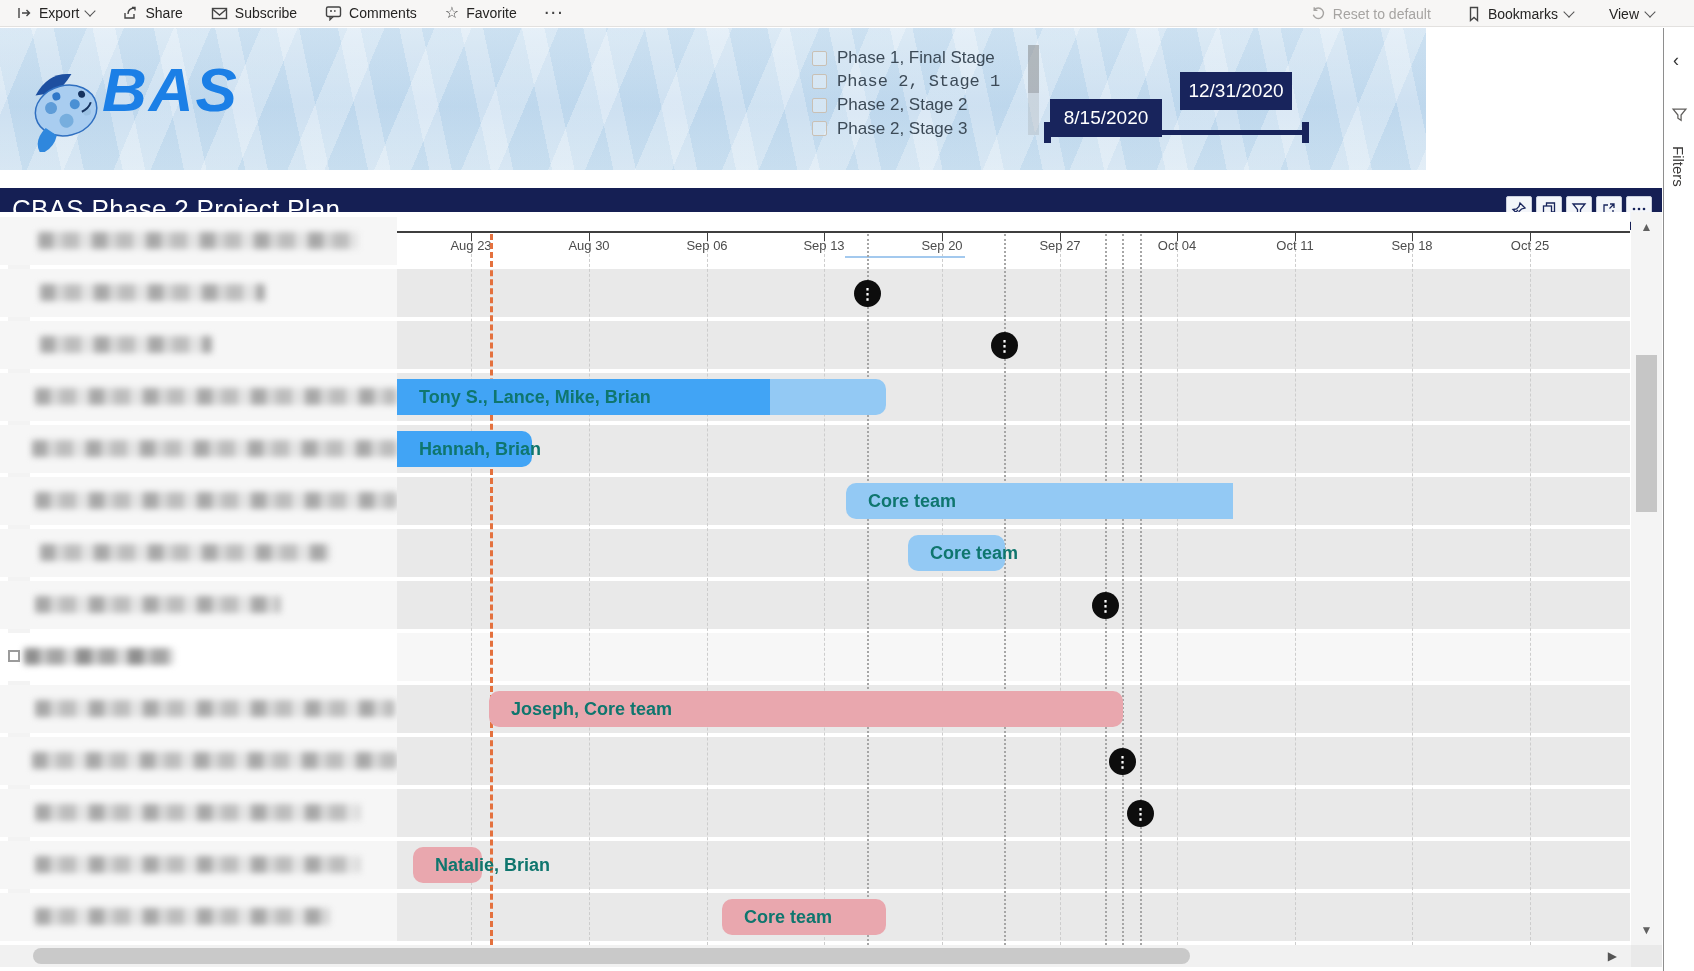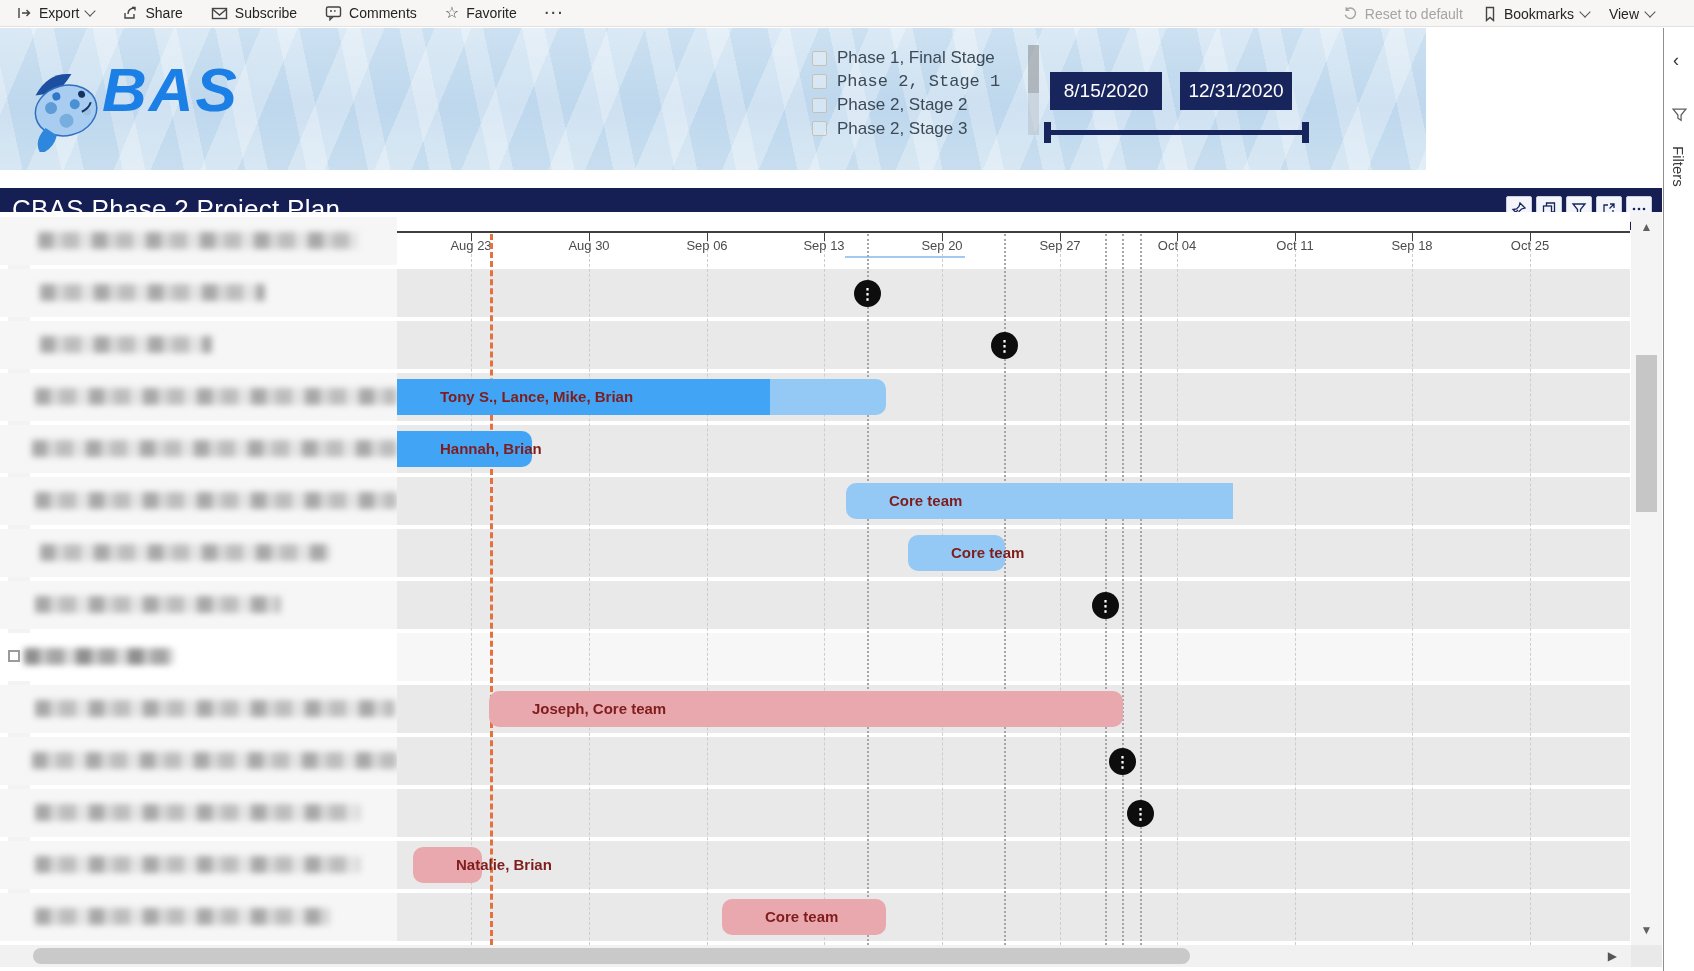--- a/index.html
+++ b/index.html
@@ -5,21 +5,21 @@
   * { margin:0; padding:0; box-sizing:border-box; }
   html,body { width:1694px; height:971px; }
   body { font-family:"Liberation Sans", sans-serif; background:#fff; overflow:hidden; }
   .page { position:relative; width:1694px; height:971px; background:#fff; overflow:hidden; }
   .abs { position:absolute; }
 
   
   .toolbar { position:absolute; left:0; top:0; width:1694px; height:27px; background:#f7f6f5;
              border-bottom:1px solid #e3e1df; display:flex; align-items:center; font-size:14px; color:#252423; }
   .tb-left { display:flex; align-items:center; gap:28px; padding-left:16px; }
-  .tb-right { position:absolute; right:40px; top:0; height:27px; display:flex; align-items:center; gap:20px; }
+  .tb-right { position:absolute; right:40px; top:0; height:27px; display:flex; align-items:center; gap:36px; }
   .tb-item { display:flex; align-items:center; gap:7px; cursor:pointer; white-space:nowrap; }
   .tb-item svg { display:block; }
   .tb-muted { color:#a6a4a2; }
   .chev { width:8px; height:8px; border-right:1.5px solid #555; border-bottom:1.5px solid #555;
           transform:rotate(45deg); margin-top:-4px; }
   .star { font-size:16px; line-height:1; color:#444; }
   .dots3 { letter-spacing:2px; font-weight:bold; color:#444; }
 
   
   .banner { position:absolute; left:0; top:28px; width:1426px; height:142px;
@@ -67,22 +67,22 @@
   .panel-tab { position:absolute; left:394px; top:214px; width:34px; height:38px; background:#dbdbdb; border-radius:6px; }
   .axis-line { position:absolute; left:0; top:19px; width:1233px; height:2px; background:#3f3f3f; }
   .tickmark { position:absolute; top:21px; width:1px; height:8px; background:#3f3f3f; }
   .ticklabel { position:absolute; top:26px; transform:translateX(-50%); font-size:13px; color:#4c4c4c; white-space:nowrap; }
   .axis-underline { position:absolute; top:44px; height:2px; background:#a3c9ee; }
   .gridline { position:absolute; top:22px; width:0; height:711px; border-left:1px dashed #cdcdcd; }
   .mline { position:absolute; top:22px; width:0; height:711px; border-left:2px dotted #a6a6a6; }
   .today { position:absolute; top:22px; width:0; height:711px; border-left:3px dashed #e4713e; }
   .gbar { position:absolute; height:36px; border-radius:10px; overflow:hidden; cursor:pointer; }
   .gbar .fill { position:absolute; top:0; bottom:0; }
-  .gbar-label { position:absolute; font-size:15px; font-weight:bold; color:#7f1d1d; white-space:nowrap;
-                line-height:36px; cursor:pointer; z-index:6;margin-left:21px; }
+  .gbar-label { position:absolute; font-size:18px; font-weight:bold; color:#0f766e; white-space:nowrap;
+                line-height:36px; cursor:pointer; z-index:6; }
   .milestone { position:absolute; width:27px; height:27px; background:#0d0d0d; border-radius:50%;
                color:#fff; display:flex; align-items:center; justify-content:center;
                font-size:15px; font-weight:bold; cursor:pointer; z-index:6; }
 
   
   .vscroll { position:absolute; left:1631px; top:212px; width:31px; height:733px; background:#f4f4f4; }
   .vs-arrow { position:absolute; left:0; width:31px; text-align:center; font-size:12px; color:#606060; cursor:pointer; }
   .vs-thumb { position:absolute; left:5px; top:143px; width:21px; height:157px; background:#c6c6c6; cursor:pointer; }
   .hscroll { position:absolute; left:0; top:945px; width:1631px; height:22px; background:#f1f1f1; }
   .hs-thumb { position:absolute; left:33px; top:3px; width:1157px; height:16px; background:#c9c9c9; border-radius:8px; cursor:pointer; }
@@ -186,21 +186,21 @@
         <div class="legend-row" style="left: 812px; top: 90.5px;">
           <div class="legend-box"></div>
           <div class="legend-label">Phase 2, Stage 3</div>
         </div>
       </div>
 
     <div class="mini-scroll">
       <div class="mini-thumb"></div>
     </div>
 
-    <div class="date-box" style="left:1050px;">8/15/2020</div>
+    <div class="date-box" style="left:1050px;margin-top:27px;">8/15/2020</div>
     <div class="date-box" style="left:1180px;">12/31/2020</div>
     <div class="slider-line" style="left:1046px; width:260px;"></div>
     <div class="slider-handle" style="left:1044px;"></div>
     <div class="slider-handle" style="left:1302px;"></div>
 
     <svg class="abs" style="left:1437px; top:8px;" width="104" height="112" viewBox="0 0 104 112">
       <g fill="#18245c">
         <circle cx="34" cy="8" r="4"></circle>
           <circle cx="50" cy="16" r="3"></circle>
           <circle cx="20" cy="22" r="3.5"></circle>

